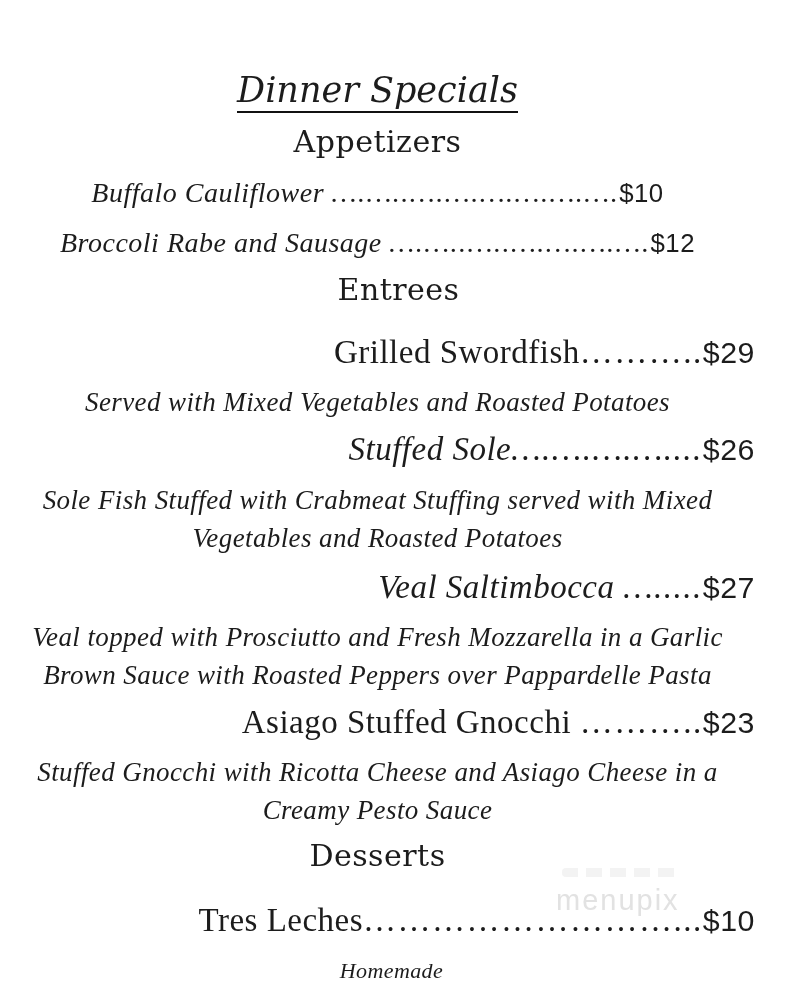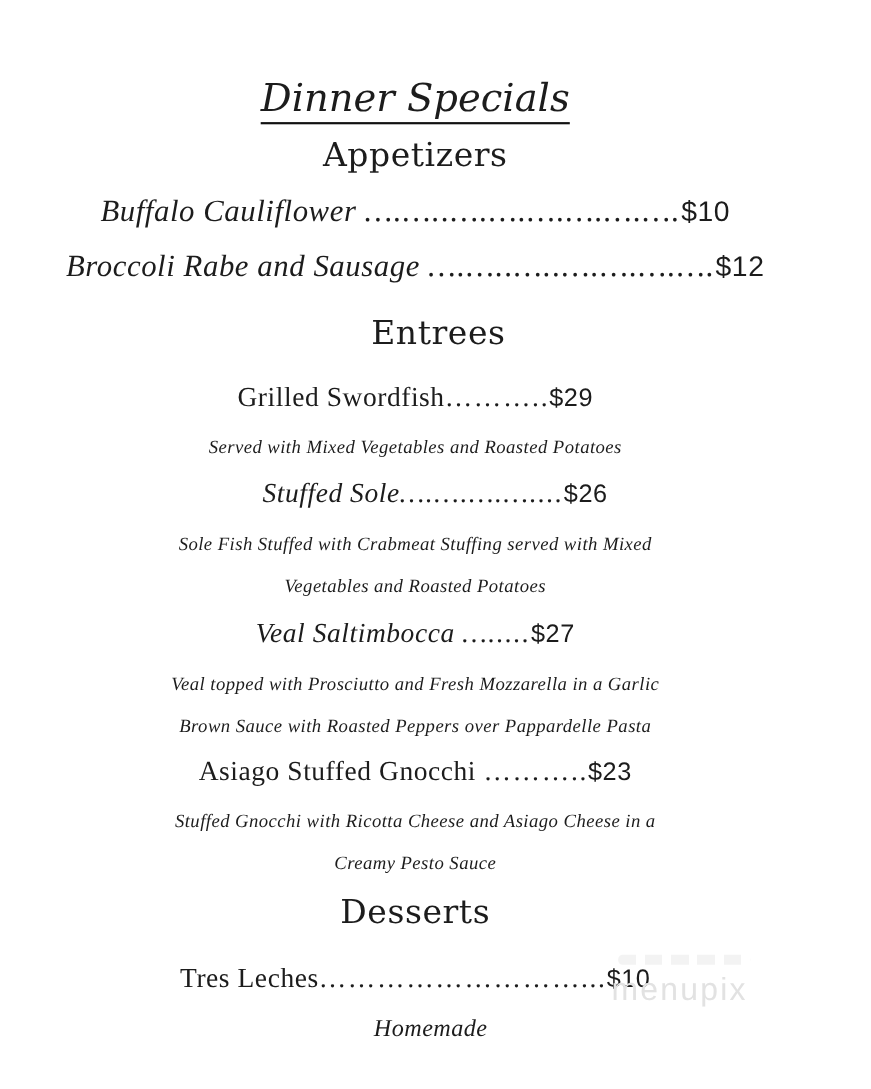--- a/index.html
+++ b/index.html
@@ -35,35 +35,36 @@
   
   h2.section-heading {
     font-family: "DejaVu Serif", serif;
     font-size: 30px;
     font-weight: 500;
     letter-spacing: 0.5px;
     margin: 14px 0 0 0;
     line-height: 1.2;
     text-align: center;
   }
-  h2.entrees   { margin-top: 26px; padding-left: 42px; }
+  h2.entrees   { margin-top: 12px; padding-left: 42px; }
   h2.desserts  { margin-top: 14px; }
   
   .line {
     font-family: "Liberation Serif", serif;
     white-space: nowrap;
   }
   .line.app {
     font-size: 28px;
     margin-top: 15px;
     line-height: 1.25;
   }
   .line.main {
-    font-size: 25px;
+    font-size: 33px;
     line-height: 1.25;
+    text-align: right;
   }
   .line.g-swordfish { margin-top: 24px; }
   .line.s-sole      { margin-top: 13px; padding-left: 36px; }
   .line.v-saltimbocca { margin-top: 15px; }
   .line.a-gnocchi   { margin-top: 13px; }
   .line.t-leches    { margin-top: 26px; }
   .it { font-style: italic; }
   .nm { letter-spacing: 0.5px; }
   .ld {
     white-space: pre;
@@ -71,21 +72,21 @@
   }
   .pr {
     font-family: "Liberation Sans", sans-serif;
     font-size: 0.92em;
     letter-spacing: 0.5px;
   }
   
   p.desc {
     font-family: "Liberation Serif", serif;
     font-style: italic;
-    font-size: 17px;
+    font-size: 27px;
     line-height: 27px;
     margin: 0;
     margin-top: 16px;
     letter-spacing: 0.4px;
   }
   p.desc + p.desc { margin-top: 11px; }
   p.desc.homemade { font-size: 22px; padding-left: 28px; }
   
   .watermark {
     position: absolute;

